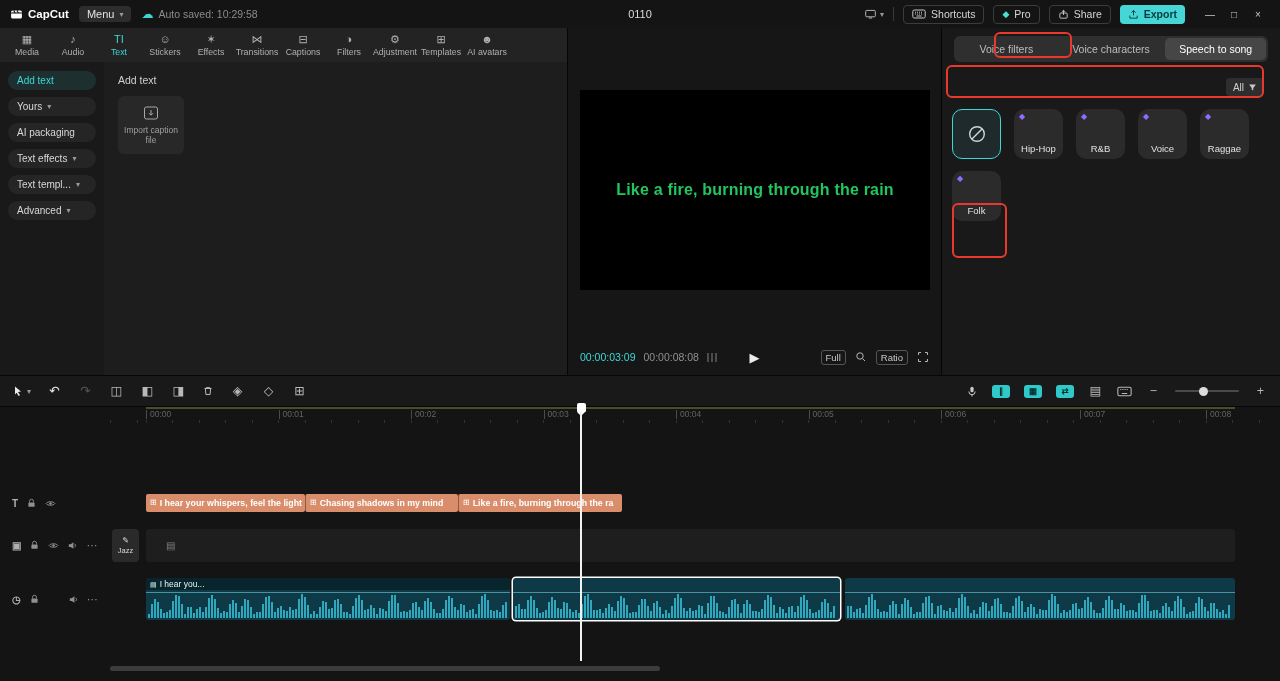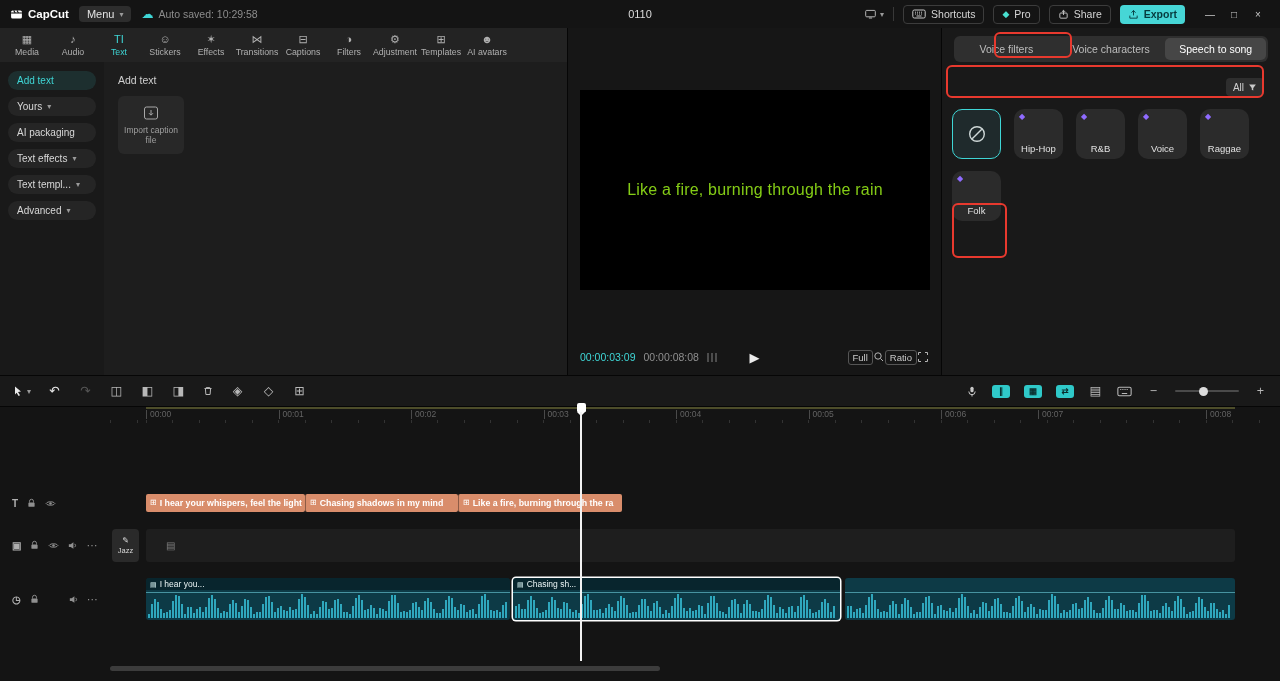--- a/index.html
+++ b/index.html
@@ -51,28 +51,28 @@
          flex-direction:column;align-items:center;justify-content:center;gap:5px}
   .icard .ic-lb{font-size:8.5px;color:#9f9f9f;text-align:center;width:58px;line-height:1.15}
   
   .player-panel{position:absolute;left:568px;top:28px;width:374px;height:347px;background:#161616;
                 border-right:1px solid #060606}
   .p-header{height:34px;display:flex;align-items:center;justify-content:space-between;
             padding:0 14px;background:#1d1d1d;color:#d8d8d8;font-size:11.5px}
   .hamburger{color:#9a9a9a;font-size:13px}
   .video{position:absolute;left:12px;top:62px;width:350px;height:200px;background:#000;
          display:flex;align-items:center;justify-content:center}
-  .caption{color:#84cc16;font-size:16px;font-weight:normal;letter-spacing:.2px;text-align:center}
+  .caption{color:#22c55e;font-size:16px;font-weight:bold;letter-spacing:.2px;text-align:center}
   .pc{position:absolute;left:12px;right:12px;bottom:9px;height:18px;display:flex;align-items:center}
   .time-cur{color:#3fd6d6;font-size:10.5px}
   .time-tot{color:#8f8f8f;font-size:10.5px;margin-left:8px}
   .mini-grid{width:10px;height:9px;margin-left:8px;
              background:repeating-linear-gradient(90deg,#5a5a5a 0 2px,transparent 2px 4px);opacity:.8}
   .play{position:absolute;left:50%;transform:translateX(-50%);color:#ececec;font-size:13px}
-  .pc-right{margin-left:auto;display:flex;gap:0;align-items:center;color:#b5b5b5}
+  .pc-right{margin-left:auto;display:flex;gap:9px;align-items:center;color:#b5b5b5}
   .mpill{border:1px solid #555;border-radius:3px;font-size:9.5px;color:#c9c9c9;padding:1px 4px}
   
   .inspector{position:absolute;left:942px;top:28px;width:338px;height:347px;background:#191919}
   .insp-tabs{height:34px;display:flex;align-items:center;gap:26px;padding-left:20px;font-size:11.5px}
   .itab{color:#bdbdbd}
   .itab.first{color:#ececec}
   .itab.active{color:#3fd6d6}
   .segctl{margin:8px 12px 0 12px;height:26px;background:#2f2f2f;border-radius:6px;display:flex}
   .seg{flex:1;text-align:center;line-height:22px;margin:2px;font-size:10.5px;color:#bdbdbd;border-radius:5px}
   .seg.active{background:#464646;color:#fff}
@@ -414,21 +414,21 @@
 <div class="timeline">
   <div class="ruler">
     <div class="ruler-top"></div>
   <span class="ruler-label" style="left: 41px;">00:00</span>
       <span class="ruler-label" style="left: 173.5px;">00:01</span>
       <span class="ruler-label" style="left: 306px;">00:02</span>
       <span class="ruler-label" style="left: 438.5px;">00:03</span>
       <span class="ruler-label" style="left: 571px;">00:04</span>
       <span class="ruler-label" style="left: 703.5px;">00:05</span>
       <span class="ruler-label" style="left: 836px;">00:06</span>
-      <span class="ruler-label" style="left: 933px;">00:07</span>
+      <span class="ruler-label" style="left: 975px;">00:07</span>
       <span class="ruler-label" style="left: 1101px;">00:08</span>
     </div>
 
   <div class="trk-row" style="top:87px;height:18px">
     <span class="tt">T</span>
     <svg class="i" width="11" height="11" viewBox="0 0 12 12">
       <path d="M3.8 5V3.6a2.2 2.2 0 0 1 4.4 0V5" fill="none" stroke="#909090"></path>
       <rect x="2.6" y="5" width="6.8" height="4.6" rx="1" fill="#909090"></rect>
     </svg>
     <svg class="i" width="11" height="11" viewBox="0 0 12 12">
@@ -610,24 +610,20 @@
         <i style="height: 8.36393px;"></i>
         <i style="height: 6.77306px;"></i>
         <i style="height: 7.56671px;"></i>
         <i style="height: 5.76829px;"></i>
         <i style="height: 12.8647px;"></i>
         <i style="height: 16.082px;"></i>
       </div>
     <div class="gainline"></div>
   </div>
   <div class="audio-clip selected" style="left:513px;width:327px">
-    <div class="ac-head">
-        <span class="ac-ic">▤</span>
-      <span class="ac-lb">Chasing sh...</span>
-      </div>
     <div class="waveform">
         <i style="height: 12.4969px;"></i>
         <i style="height: 14.3817px;"></i>
         <i style="height: 9.14272px;"></i>
         <i style="height: 8.93991px;"></i>
         <i style="height: 18.3708px;"></i>
         <i style="height: 21.9658px;"></i>
         <i style="height: 18.1814px;"></i>
         <i style="height: 10.0834px;"></i>
         <i style="height: 4.67303px;"></i>

